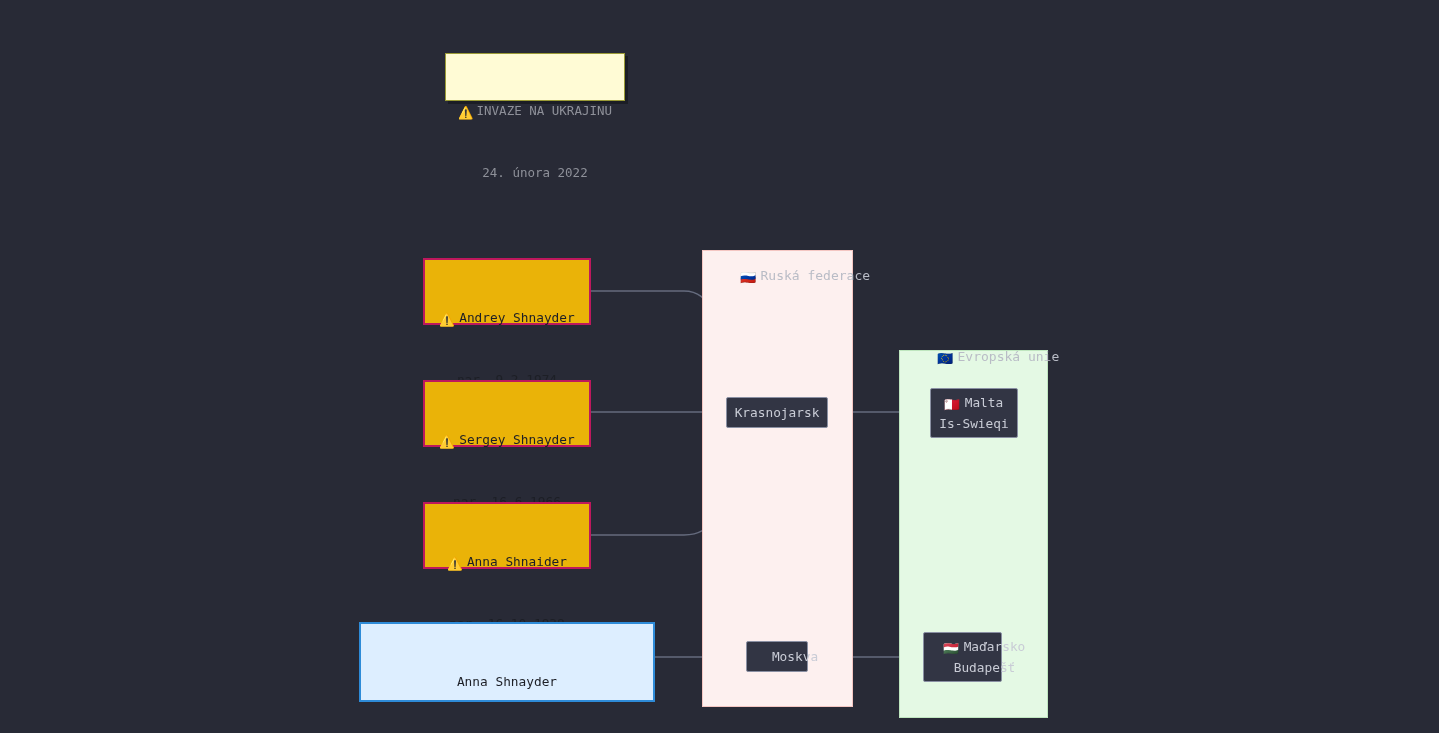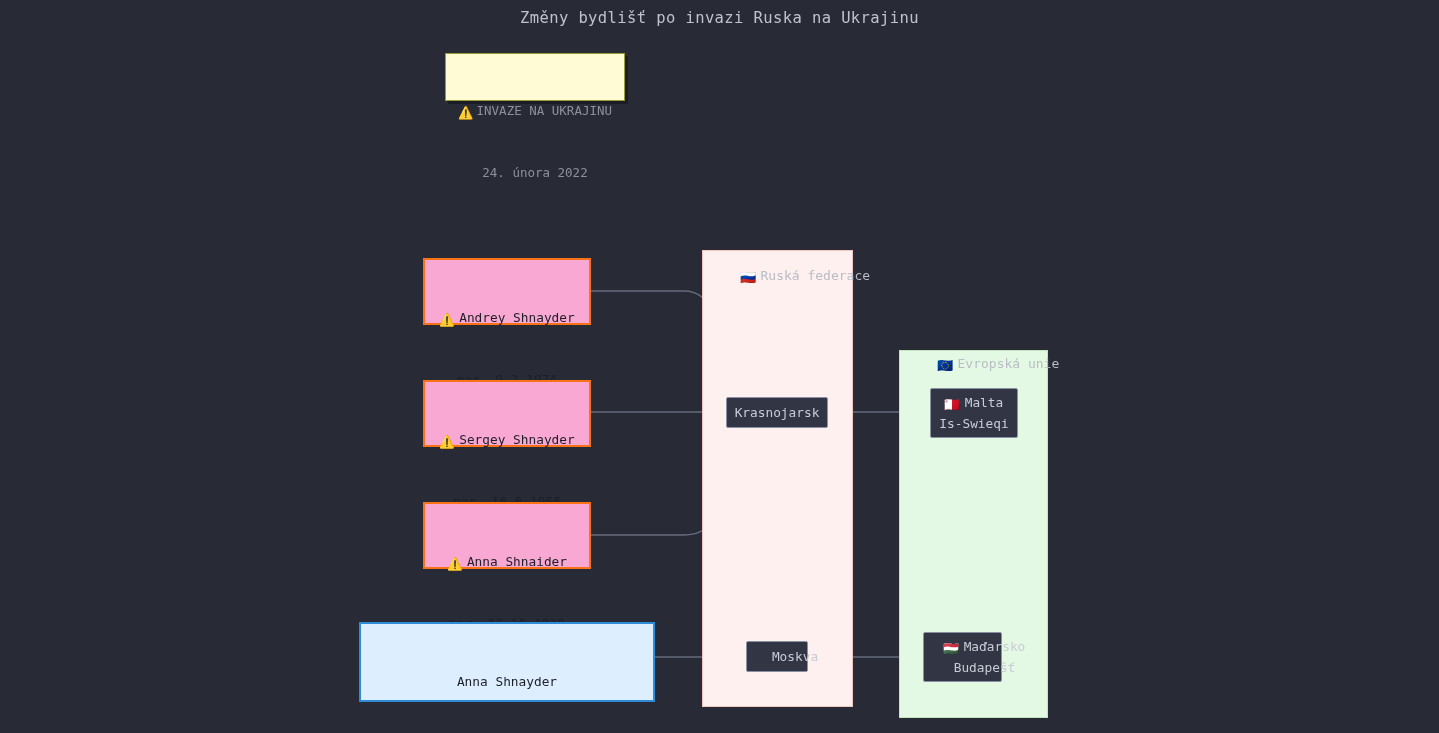--- a/index.html
+++ b/index.html
@@ -56,21 +56,21 @@
   }
   #cluster-eu {
     left: 899px;
     top: 350px;
     width: 149px;
     height: 368px;
     background: #e4f9e4;
     border-color: #bfe6bf;
   }
   #label-russia { left: 709px; top: 256px; }
-  #label-eu     { left: 906px; top: 344px; }
+  #label-eu     { left: 906px; top: 337px; }
   .flag-icon {
     display: inline-block;
     vertical-align: -2px;
     margin-right: 4px;
     font-family: "DejaVu Sans", sans-serif;
     font-size: 13px;
   }
   
   .note {
     position: absolute;
@@ -98,22 +98,22 @@
     position: absolute;
     box-sizing: border-box;
     text-align: center;
     font-size: 12.8px;
     line-height: 20px;
     color: #1d1f26;
     white-space: pre;
     padding-top: 8px;
   }
   .person.sanctioned {
-    background: #f9a8d4;
-    border: 2px solid #f97316;
+    background: #eab308;
+    border: 2px solid #be185d;
   }
   .person.beneficiary {
     background: #ddeeff;
     border: 2px solid #2e8bd8;
   }
   #person-andrey  { left: 423px; top: 258px; width: 168px; height: 67px; }
   #person-sergey  { left: 423px; top: 380px; width: 168px; height: 67px; }
   #person-ivan    { left: 423px; top: 502px; width: 168px; height: 67px; }
   #person-anna    { left: 359px; top: 622px; width: 296px; height: 80px; }
   .person .emoji {
@@ -153,21 +153,20 @@
     left: 0; top: 0;
     width: 1439px; height: 733px;
     pointer-events: none;
   }
 </style>
 </head>
 <body>
 
 <div id="stage">
 
-  <div id="chart-title">Změny bydlišť po invazi Ruska na Ukrajinu</div>
 
   <svg id="edges" viewBox="0 0 1439 733" width="1439" height="733">
     <defs>
       <marker id="arrow" markerWidth="9" markerHeight="8" refX="8.3" refY="4" orient="auto" markerUnits="userSpaceOnUse">
         <path d="M0,0 L9,4 L0,8 z" fill="#656b7e"></path>
       </marker>
     </defs>
     <g fill="none" stroke="#656b7e" stroke-width="1.6" marker-end="url(#arrow)">
 
       <path d="M591,291 L684,291 Q704,291 713,313 L760,382"></path>

